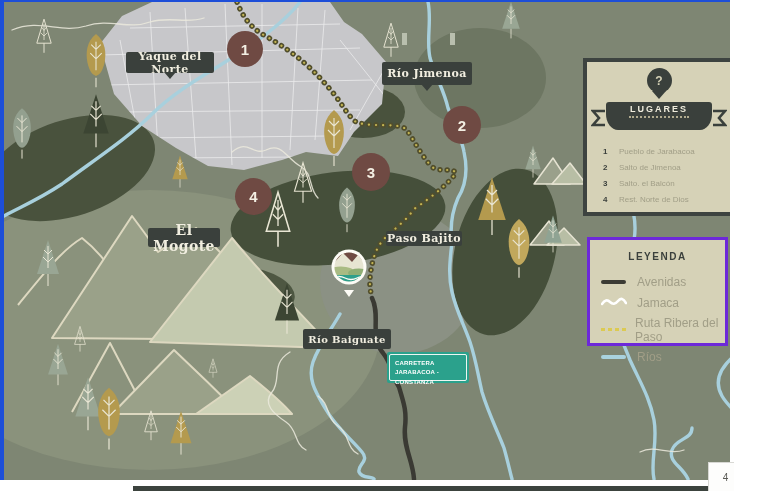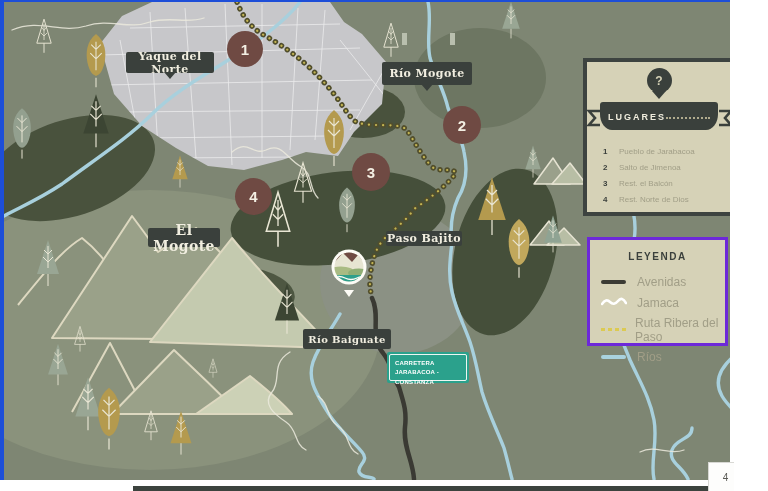--- a/index.html
+++ b/index.html
@@ -27,21 +27,21 @@
 
   .pin { width:25px; height:25px; border-radius:50%; background:#3a403c; color:#d6d2b7;
          display:flex; align-items:center; justify-content:center; font-weight:bold; font-size:12px;
          position:relative; margin:6px auto 9px; }
   .pin::after { content:""; position:absolute; left:50%; transform:translateX(-50%); bottom:-6px;
                 border:7px solid transparent; border-top:8px solid #3a403c; border-bottom:0; }
 
   .ribbon-row { display:flex; align-items:flex-start; justify-content:center; height:32px; }
   .ribbon-center { background:#3a403c; color:#efecdd; min-width:90px; height:26px; padding:2px 8px 0;
                    border-radius:3px 3px 12px 12px / 3px 3px 16px 16px;
-                   display:flex; flex-direction:row; align-items:center; justify-content:flex-start;
+                   display:flex; flex-direction:column; align-items:center; justify-content:flex-start;
                    font-size:9px; font-weight:bold; letter-spacing:2px; }
   .ribbon-dots { border-top:2px dotted #b0ab8f; width:60px; margin-top:2px; }
   .ribbon-tail { margin-top:7px; }
 
   .lug-list { margin-top:9px; }
   .lug-row { display:flex; gap:9px; font-size:8px; padding:2.5px 0 2.5px 16px; line-height:1.4; }
   .lug-num { font-weight:bold; color:#3b403c; width:7px; }
   .lug-label { color:#a19e87; }
 
   .ley-title { text-align:center; font-size:10px; font-weight:bold; color:#3b403c;
@@ -196,21 +196,21 @@
           <path d="M333,282 Q339,279 345,282 T357,282 T366,282" stroke="#fdfcf6" stroke-width="1" fill="none"></path>
         </g>
         <path d="M344,290 L354,290 L349,297 Z" fill="#fdfcf6"></path>
       </g>
     </svg>
 
     <div class="map-label tail" style="left:122px; top:50px; width:88px; height:21px; font-size:11px;">
       <span>Yaque del Norte</span>
     </div>
     <div class="map-label tail" style="left:378px; top:60px; width:90px; height:23px; font-size:11px;">
-      <span>Río Mogote</span>
+      <span>Río Jimenoa</span>
     </div>
     <div class="map-label" style="left:144px; top:226px; width:72px; height:19px; font-size:14px;">
       <span>El Mogote</span>
     </div>
     <div class="map-label" style="left:382px; top:229px; width:76px; height:15px; font-size:11px;">
       <span>Paso Bajito</span>
     </div>
     <div class="map-label" style="left:299px; top:327px; width:88px; height:20px; font-size:10px;">
       <span>Río Baiguate</span>
     </div>
@@ -248,21 +248,21 @@
         <div class="lug-row">
           <span class="lug-num">1</span>
           <span class="lug-label">Pueblo de Jarabacoa</span>
         </div>
         <div class="lug-row">
           <span class="lug-num">2</span>
           <span class="lug-label">Salto de Jimenoa</span>
         </div>
         <div class="lug-row">
           <span class="lug-num">3</span>
-          <span class="lug-label">Rest. el Balcón</span>
+          <span class="lug-label">Salto. el Balcón</span>
         </div>
         <div class="lug-row">
           <span class="lug-num">4</span>
           <span class="lug-label">Rest. Norte de Dios</span>
         </div>
       </div>
     </div>
 
     <div class="panel leyenda">
       <div class="ley-title">LEYENDA</div>

